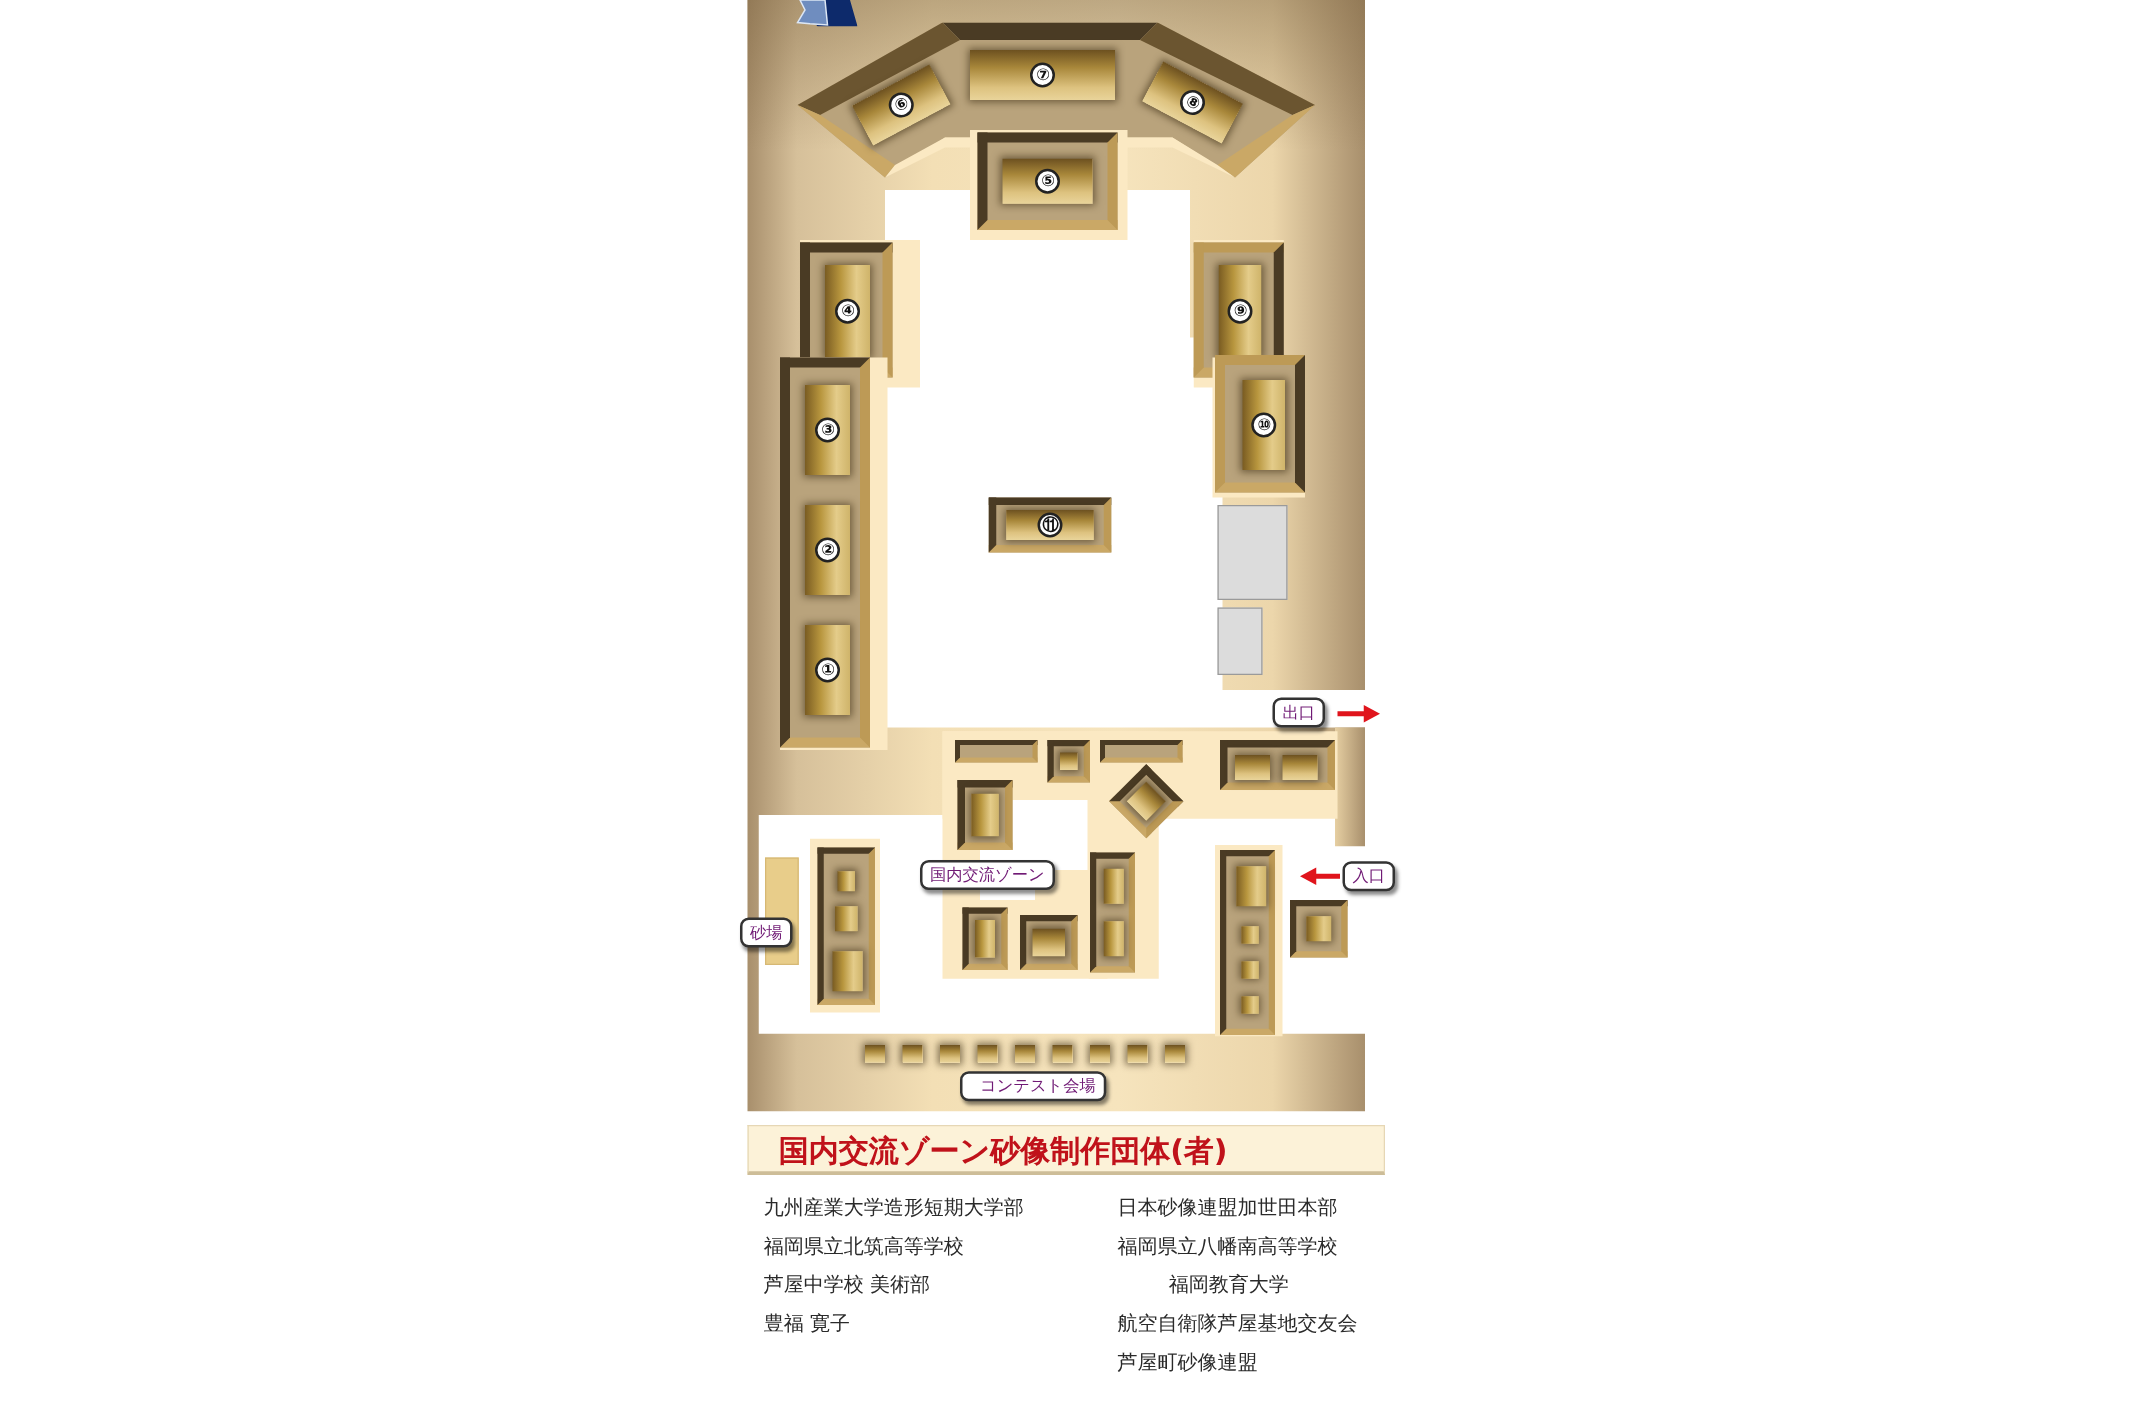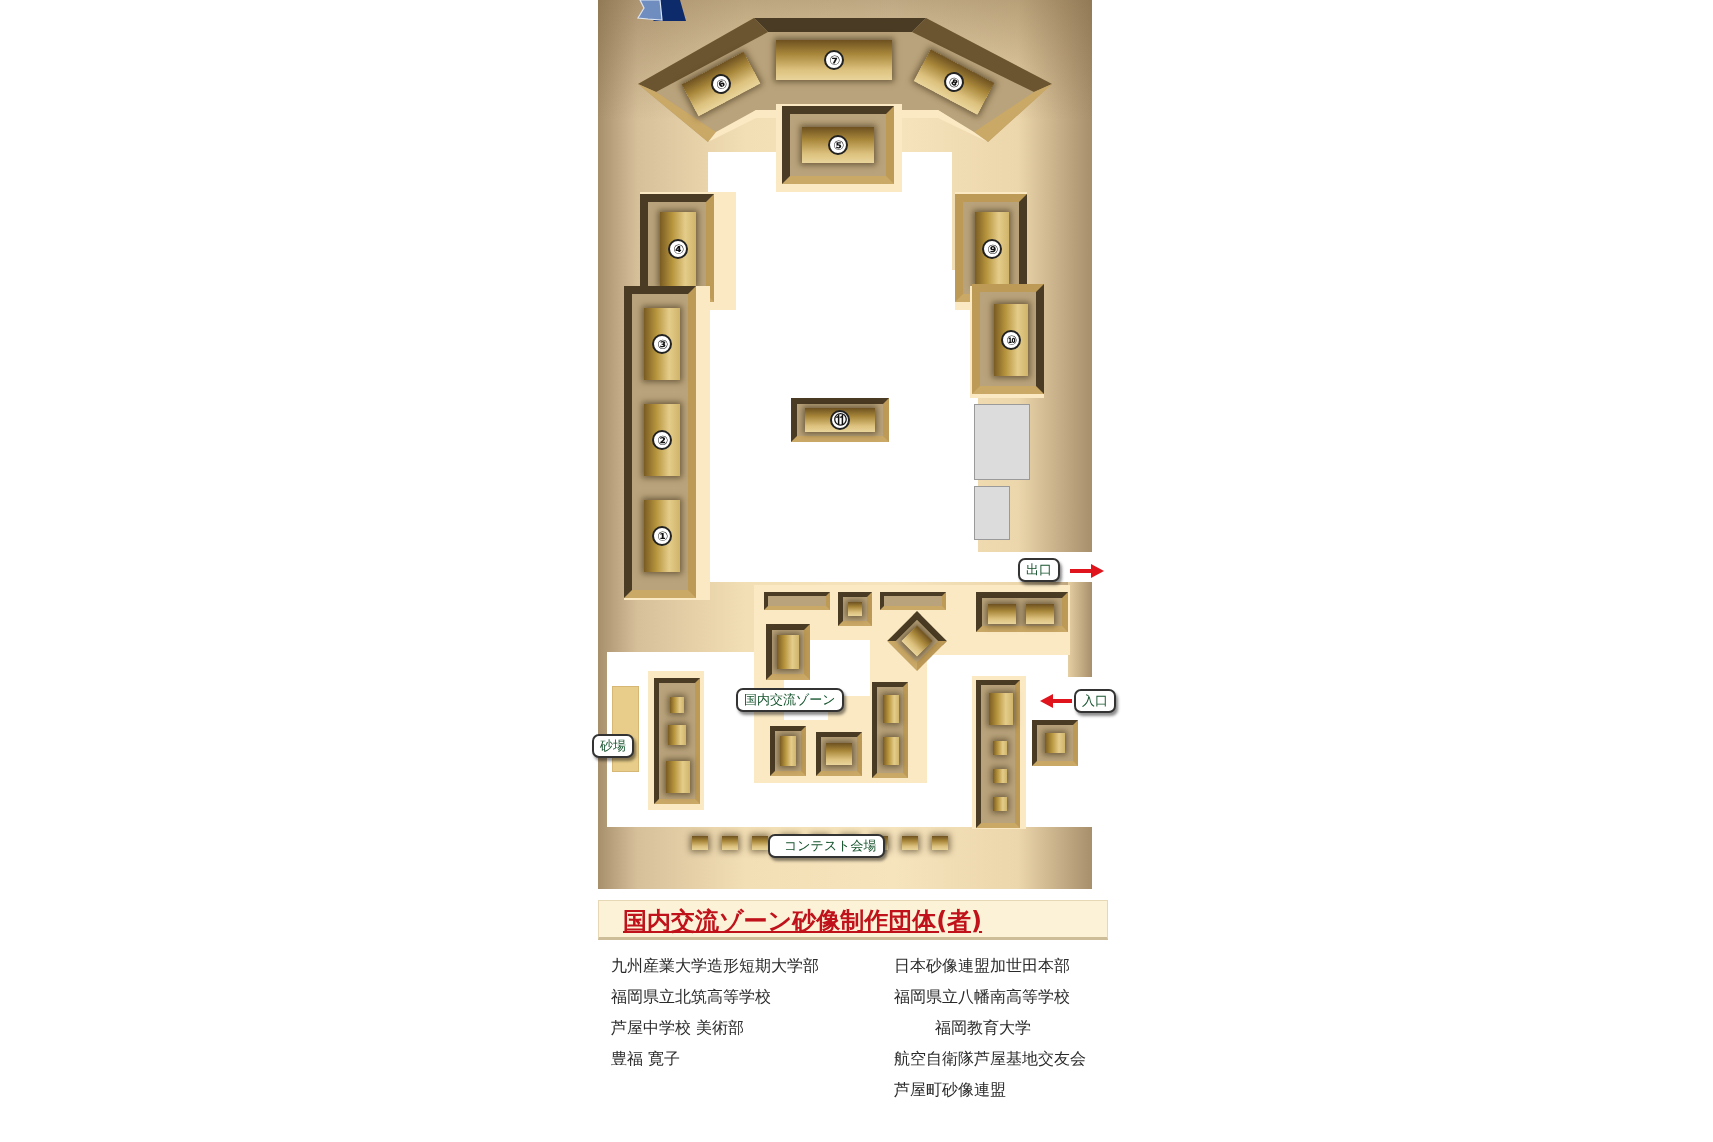--- a/index.html
+++ b/index.html
@@ -13,27 +13,27 @@
   .wall{background:#b9a37c;border-style:solid;border-width:8px;
     border-color:#4a3b24 #bd9a56 #caa866 #4a3b24;}
   .wall.r{border-color:#bd9a56 #4a3b24 #caa866 #bd9a56;}
   .stall{background:linear-gradient(90deg,#7a5c22 0%,#b8963e 35%,#e4cc8a 70%,#cfb46a 100%);
     box-shadow:0 0 6px 2px rgba(50,35,10,.55);}
   .stall.h{background:linear-gradient(180deg,#6d5120 0%,#a8873a 35%,#ddc27f 75%,#e9d49a 100%);}
   .num{position:absolute;left:50%;top:50%;transform:translate(-50%,-50%);width:20px;height:20px;border-radius:50%;
     background:#fff;border:2px solid #222;box-sizing:border-box;font:bold 13px "DejaVu Sans",sans-serif;color:#111;
     display:flex;align-items:center;justify-content:center;letter-spacing:-1px;}
   .gray{background:#dcdcdc;border:1px solid #9a9a9a;}
-  .label{background:#fff;border:2px solid #333;border-radius:7px;font:13px "DejaVu Sans",sans-serif;color:#14532d;
+  .label{background:#fff;border:2px solid #333;border-radius:7px;font:13px "DejaVu Sans",sans-serif;color:#701a75;
     padding:1px 6px;white-space:nowrap;box-shadow:2px 3px 3px rgba(0,0,0,.45);}
   .arrow{height:4px;background:#e0141c;}
   .arrow.right::after{content:"";position:absolute;right:-12px;top:-5px;border-left:13px solid #e0141c;border-top:7px solid transparent;border-bottom:7px solid transparent;}
   .arrow.left::before{content:"";position:absolute;left:-12px;top:-5px;border-right:13px solid #e0141c;border-top:7px solid transparent;border-bottom:7px solid transparent;}
   #banner{left:598px;top:900px;width:510px;height:40px;background:#fcf2d8;border:1px solid #e6d7b5;border-bottom:3px solid #cdbd98;
-    color:#c0121a;font:bold 24px "DejaVu Sans",sans-serif;padding:4px 0 0 24px;letter-spacing:0px;text-decoration:underline;}
+    color:#c0121a;font:bold 24px "DejaVu Sans",sans-serif;padding:4px 0 0 24px;letter-spacing:0px;}
   .li{font:16px "DejaVu Sans",sans-serif;color:#2a2a2a;white-space:nowrap;}
 </style>
 </head>
 <body>
 
 <div id="map" class="abs">
   <div id="map-top-shade" class="abs"></div>
 
   <svg class="abs" style="left:36px;top:0;" width="52" height="22">
     <polygon points="6,0 46,0 52,21 20,21 16,17 4,18 10,8" fill="#0d2a6b"></polygon>
@@ -174,21 +174,21 @@
     <div class="stall h" style="width:16px;height:14px;"></div>
     <div class="stall h" style="width:16px;height:14px;"></div>
     <div class="stall h" style="width:16px;height:14px;"></div>
     <div class="stall h" style="width:16px;height:14px;"></div>
     <div class="stall h" style="width:16px;height:14px;"></div>
     <div class="stall h" style="width:16px;height:14px;"></div>
   </div>
 
   <div class="abs label" style="left:138px;top:688px;">国内交流ゾーン</div>
   <div class="abs label" style="left:-6px;top:734px;">砂場</div>
-  <div class="abs label" style="left:170px;top:834px;padding-left:14px;">コンテスト会場</div>
+  <div class="abs label" style="left:170px;top:857px;padding-left:14px;">コンテスト会場</div>
 </div>
 
 <div class="abs label" style="left:1018px;top:558px;">出口</div>
 <div class="abs arrow right" style="left:1070px;top:569px;width:22px;"></div>
 <div class="abs label" style="left:1074px;top:689px;">入口</div>
 <div class="abs arrow left" style="left:1052px;top:699px;width:20px;"></div>
 
 <div id="banner" class="abs">国内交流ゾーン砂像制作団体(者)</div>
 
 <div class="abs" style="left:611px;top:956px;">

